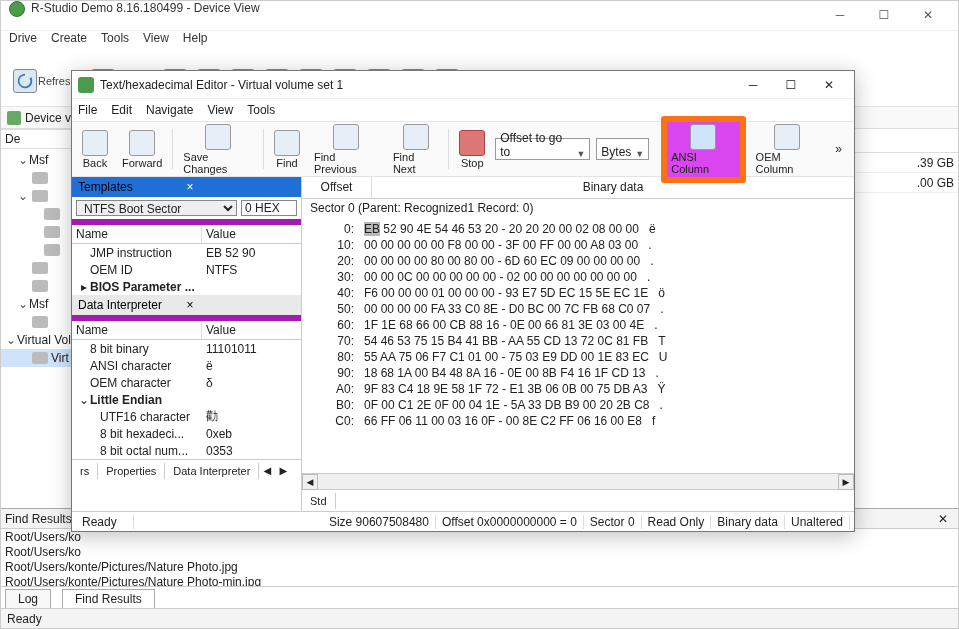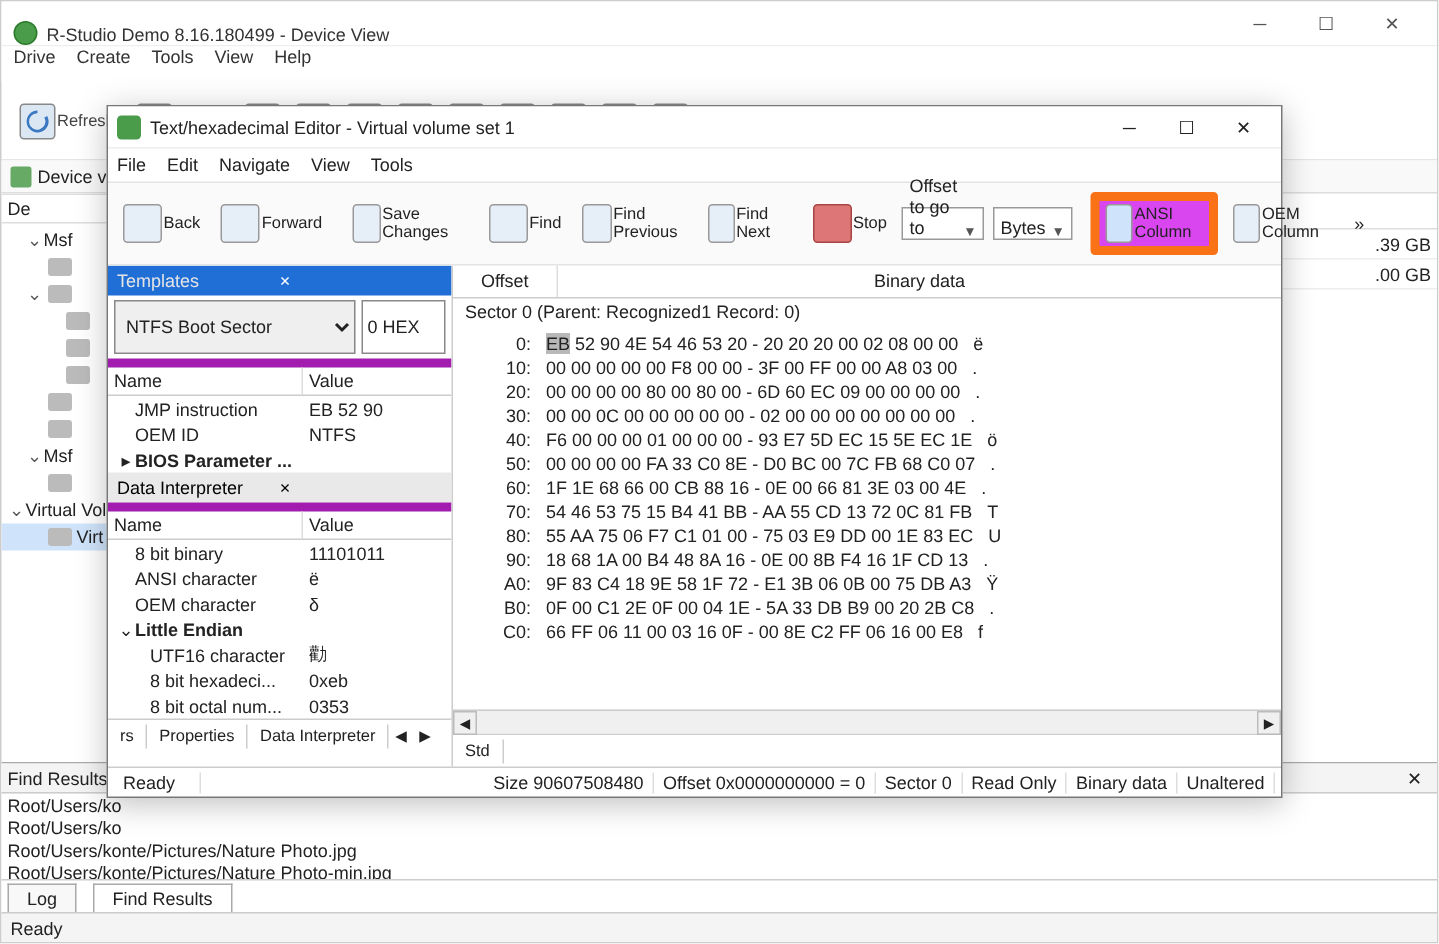--- a/index.html
+++ b/index.html
@@ -1,18 +1,18 @@
 <!DOCTYPE html>
 <html><head>
 <meta charset="utf-8">
 <style>
 *{box-sizing:border-box;margin:0;padding:0;font-family:"Segoe UI",Tahoma,sans-serif;font-size:12px;color:#222}
 body{background:#fff;width:959px;height:629px;overflow:hidden;position:relative}
 .main-window{width:959px;height:629px;display:flex;flex-direction:column;border:1px solid #ccc}
-.titlebar{height:30px;display:flex;align-items:flex-end;padding:0 8px;background:#fff;border-bottom:1px solid #eee}
+.titlebar{height:30px;display:flex;align-items:flex-start;padding:0 8px;background:#fff;border-bottom:1px solid #eee}
 .titlebar .icon{width:16px;height:16px;background:#4a9b4a;border-radius:50%;margin-right:6px;border:1px solid #2a7a2a}
 .titlebar .title{flex:1;font-size:12px;color:#333}
 .win-controls{display:flex;gap:0}
 .win-controls div{width:44px;height:28px;display:flex;align-items:center;justify-content:center;color:#555;cursor:pointer}
 .menubar{height:24px;display:flex;align-items:flex-start;padding:0 8px;gap:14px;background:#fff}
 .menubar span{color:#333;cursor:pointer}
 .main-toolbar{height:52px;display:flex;align-items:center;padding:2px 8px;gap:6px;border-bottom:1px solid #e5e5e5}
 .main-toolbar .btn{display:flex;flex-direction:row;align-items:center;gap:1px;padding:2px 4px;cursor:pointer}
 .main-toolbar .ticon{width:24px;height:24px;border:1px solid #888;border-radius:3px;background:#dbe7f3}
 .main-toolbar .lbl{font-size:11px;color:#444}
@@ -45,35 +45,35 @@
 
 
 .hex-window{position:absolute;left:71px;top:70px;width:784px;height:462px;background:#fff;border:1px solid #777;box-shadow:0 4px 20px rgba(0,0,0,0.25);display:flex;flex-direction:column}
 .hex-title{height:28px;display:flex;align-items:center;padding:0 6px;background:#fff;border-bottom:1px solid #eee}
 .hex-title .hicon{width:16px;height:16px;background:#4a9b4a;border-radius:3px;margin-right:6px}
 .hex-title .t{flex:1}
 .hex-title .wc{display:flex}
 .hex-title .wc div{width:38px;height:26px;display:flex;align-items:center;justify-content:center;cursor:pointer}
 .hex-menubar{height:22px;display:flex;align-items:center;padding:0 6px;gap:14px}
 .hex-toolbar{height:56px;display:flex;align-items:center;padding:2px 6px;gap:6px;border-top:1px solid #e4e4e4;border-bottom:1px solid #e4e4e4;background:#fafafa}
-.hex-toolbar .tb{display:flex;flex-direction:row;align-items:center;gap:1px;padding:2px 4px;cursor:pointer}
+.hex-toolbar .tb{display:flex;flex-direction:column;align-items:center;gap:1px;padding:2px 4px;cursor:pointer}
 .hex-toolbar .tb .ic{width:26px;height:26px;border:1px solid #999;border-radius:3px;background:#e6eef7}
 .hex-toolbar .tb .lb{font-size:11px}
 .hex-toolbar .sel{height:22px;border:1px solid #999;padding:0 4px;background:#fff;display:flex;align-items:flex-end;gap:4px}
 .hex-toolbar .sel .dd{font-size:9px;color:#555}
 .hex-toolbar .tb.active{background:#d946ef;border:6px solid #f97316;border-radius:3px}
 .hex-body{flex:1;display:flex;overflow:hidden}
 .hex-left{width:230px;display:flex;flex-direction:column;border-right:1px solid #ccc;overflow:hidden}
 .panel-title{height:20px;background:#1f6fd6;color:#fff;display:flex;align-items:center;padding:0 6px}
-.panel-title span{color:#e5e5e5;flex:1}
+.panel-title span{color:#000000;flex:1}
 .panel-title .x{color:#fff;cursor:pointer;padding:0 4px}
 .panel-title.gray{background:#e9e9e9;color:#000}
 .panel-title.gray span,.panel-title.gray .x{color:#000}
 .tmpl-row{display:flex;padding:3px 4px;gap:4px}
-.tmpl-row select,.tmpl-row input{height:36px;border:1px solid #888;font-size:12px;padding:0 3px}
+.tmpl-row select,.tmpl-row input{height:16px;border:1px solid #888;font-size:12px;padding:0 3px}
 .tmpl-row select{flex:1}
 .tmpl-row input{width:56px}
 .grid-head{display:flex;border-top:6px solid #a21caf;border-bottom:1px solid #ccc}
 .grid-head span{padding:2px 4px;font-size:12px}
 .grid-head .n{width:130px;border-right:1px solid #ddd}
 .grid-head .v{flex:1}
 .grid-row{display:flex;height:17px;align-items:center}
 .grid-row .n{width:130px;padding-left:18px;white-space:nowrap;overflow:hidden}
 .grid-row .v{flex:1;padding-left:4px}
 .grid-row.expand .n{padding-left:6px;font-weight:bold}

